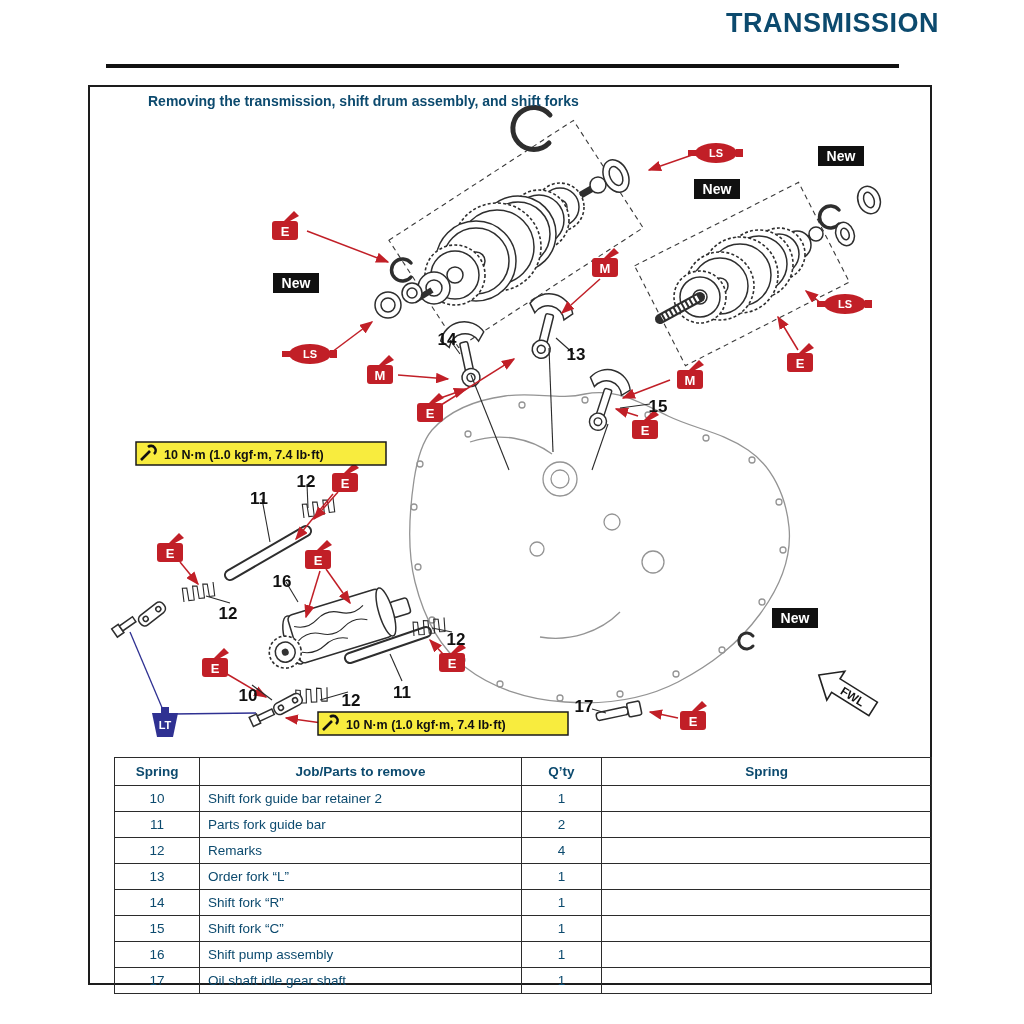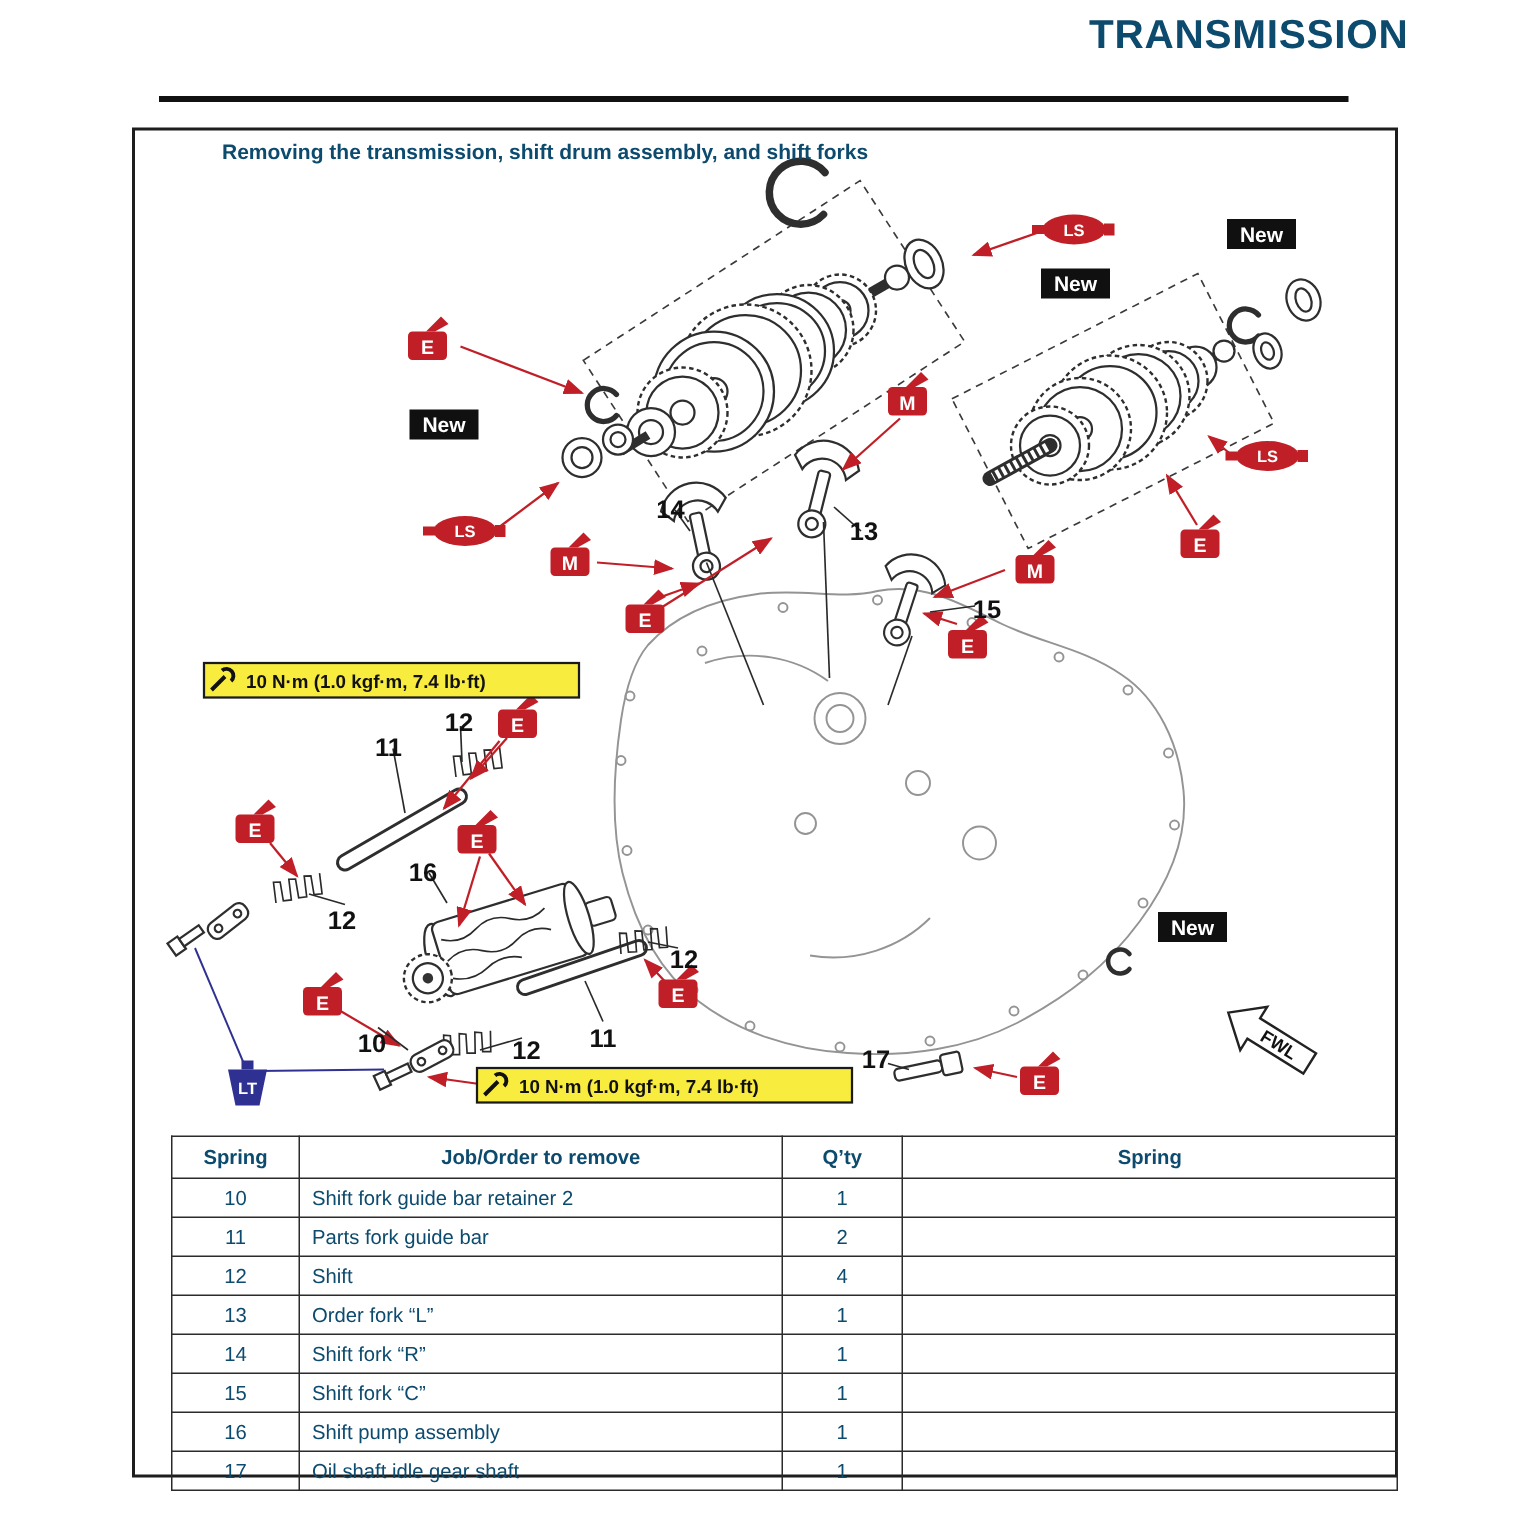--- a/index.html
+++ b/index.html
@@ -464,41 +464,41 @@
       <table class="parts">
         <colgroup>
             <col style="width:85px">
             <col style="width:322px">
             <col style="width:80px">
             <col style="width:330px">
           </colgroup>
         <thead>
           <tr>
             <th>Spring</th>
-            <th>Job/Order to remove</th>
+            <th>Job/Parts to remove</th>
             <th>Q’ty</th>
             <th>Spring</th>
           </tr>
         </thead>
         <tbody>
           <tr>
               <td class="c">10</td>
               <td>Shift fork guide bar retainer 2</td>
               <td class="c">1</td>
               <td></td>
             </tr>
           <tr>
               <td class="c">11</td>
               <td>Parts fork guide bar</td>
               <td class="c">2</td>
               <td></td>
             </tr>
           <tr>
               <td class="c">12</td>
-              <td>Shift</td>
+              <td>Remarks</td>
               <td class="c">4</td>
               <td></td>
             </tr>
           <tr>
               <td class="c">13</td>
               <td>Order fork “L”</td>
               <td class="c">1</td>
               <td></td>
             </tr>
           <tr>

